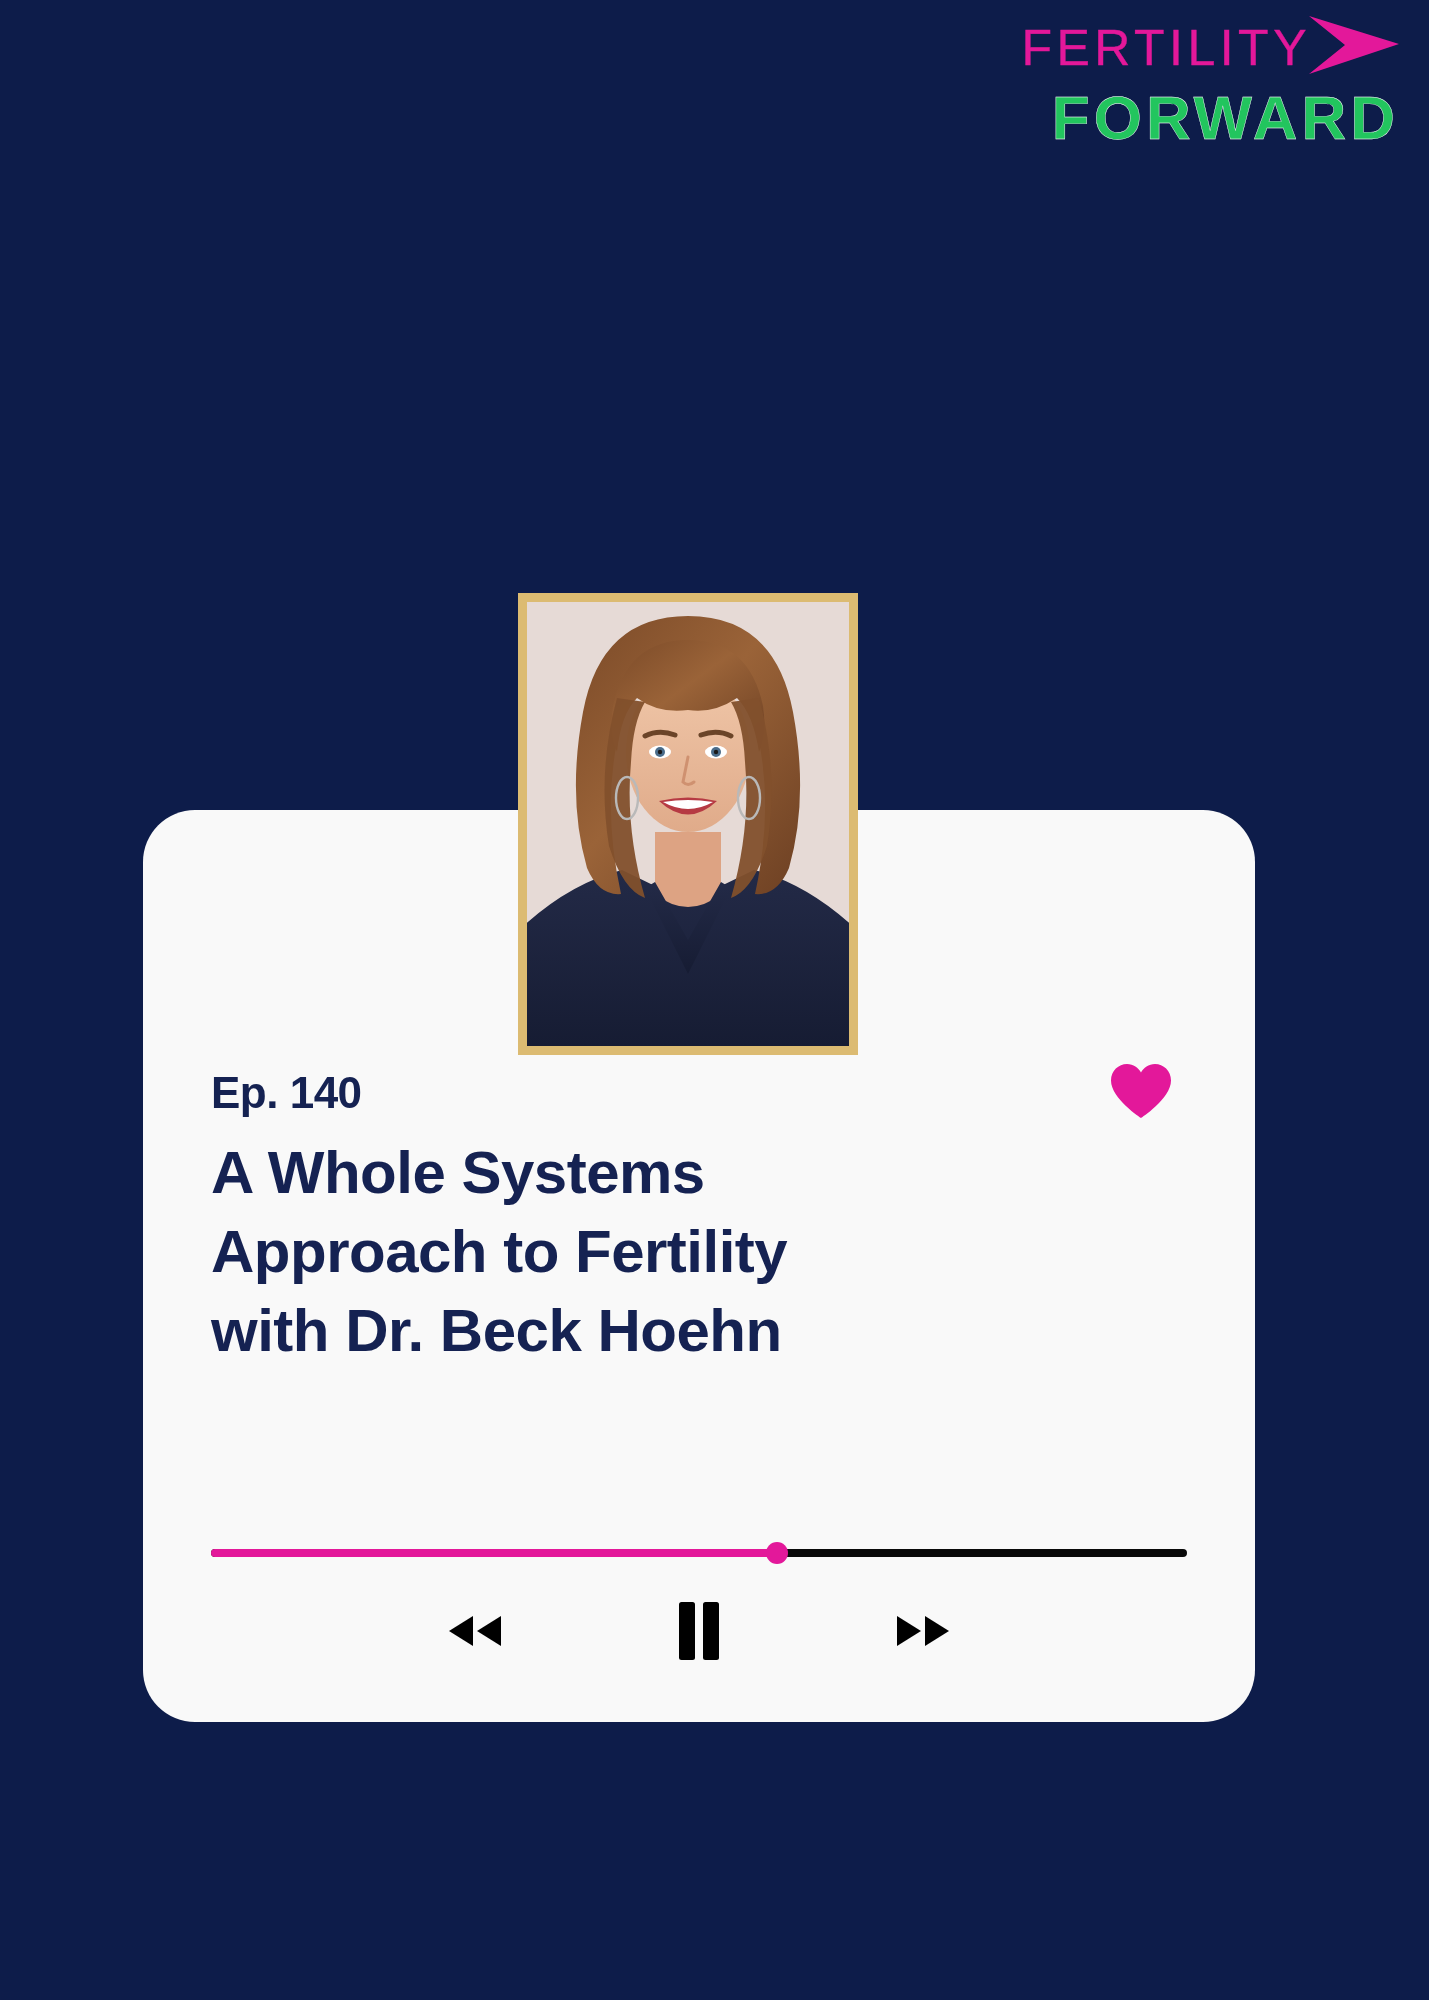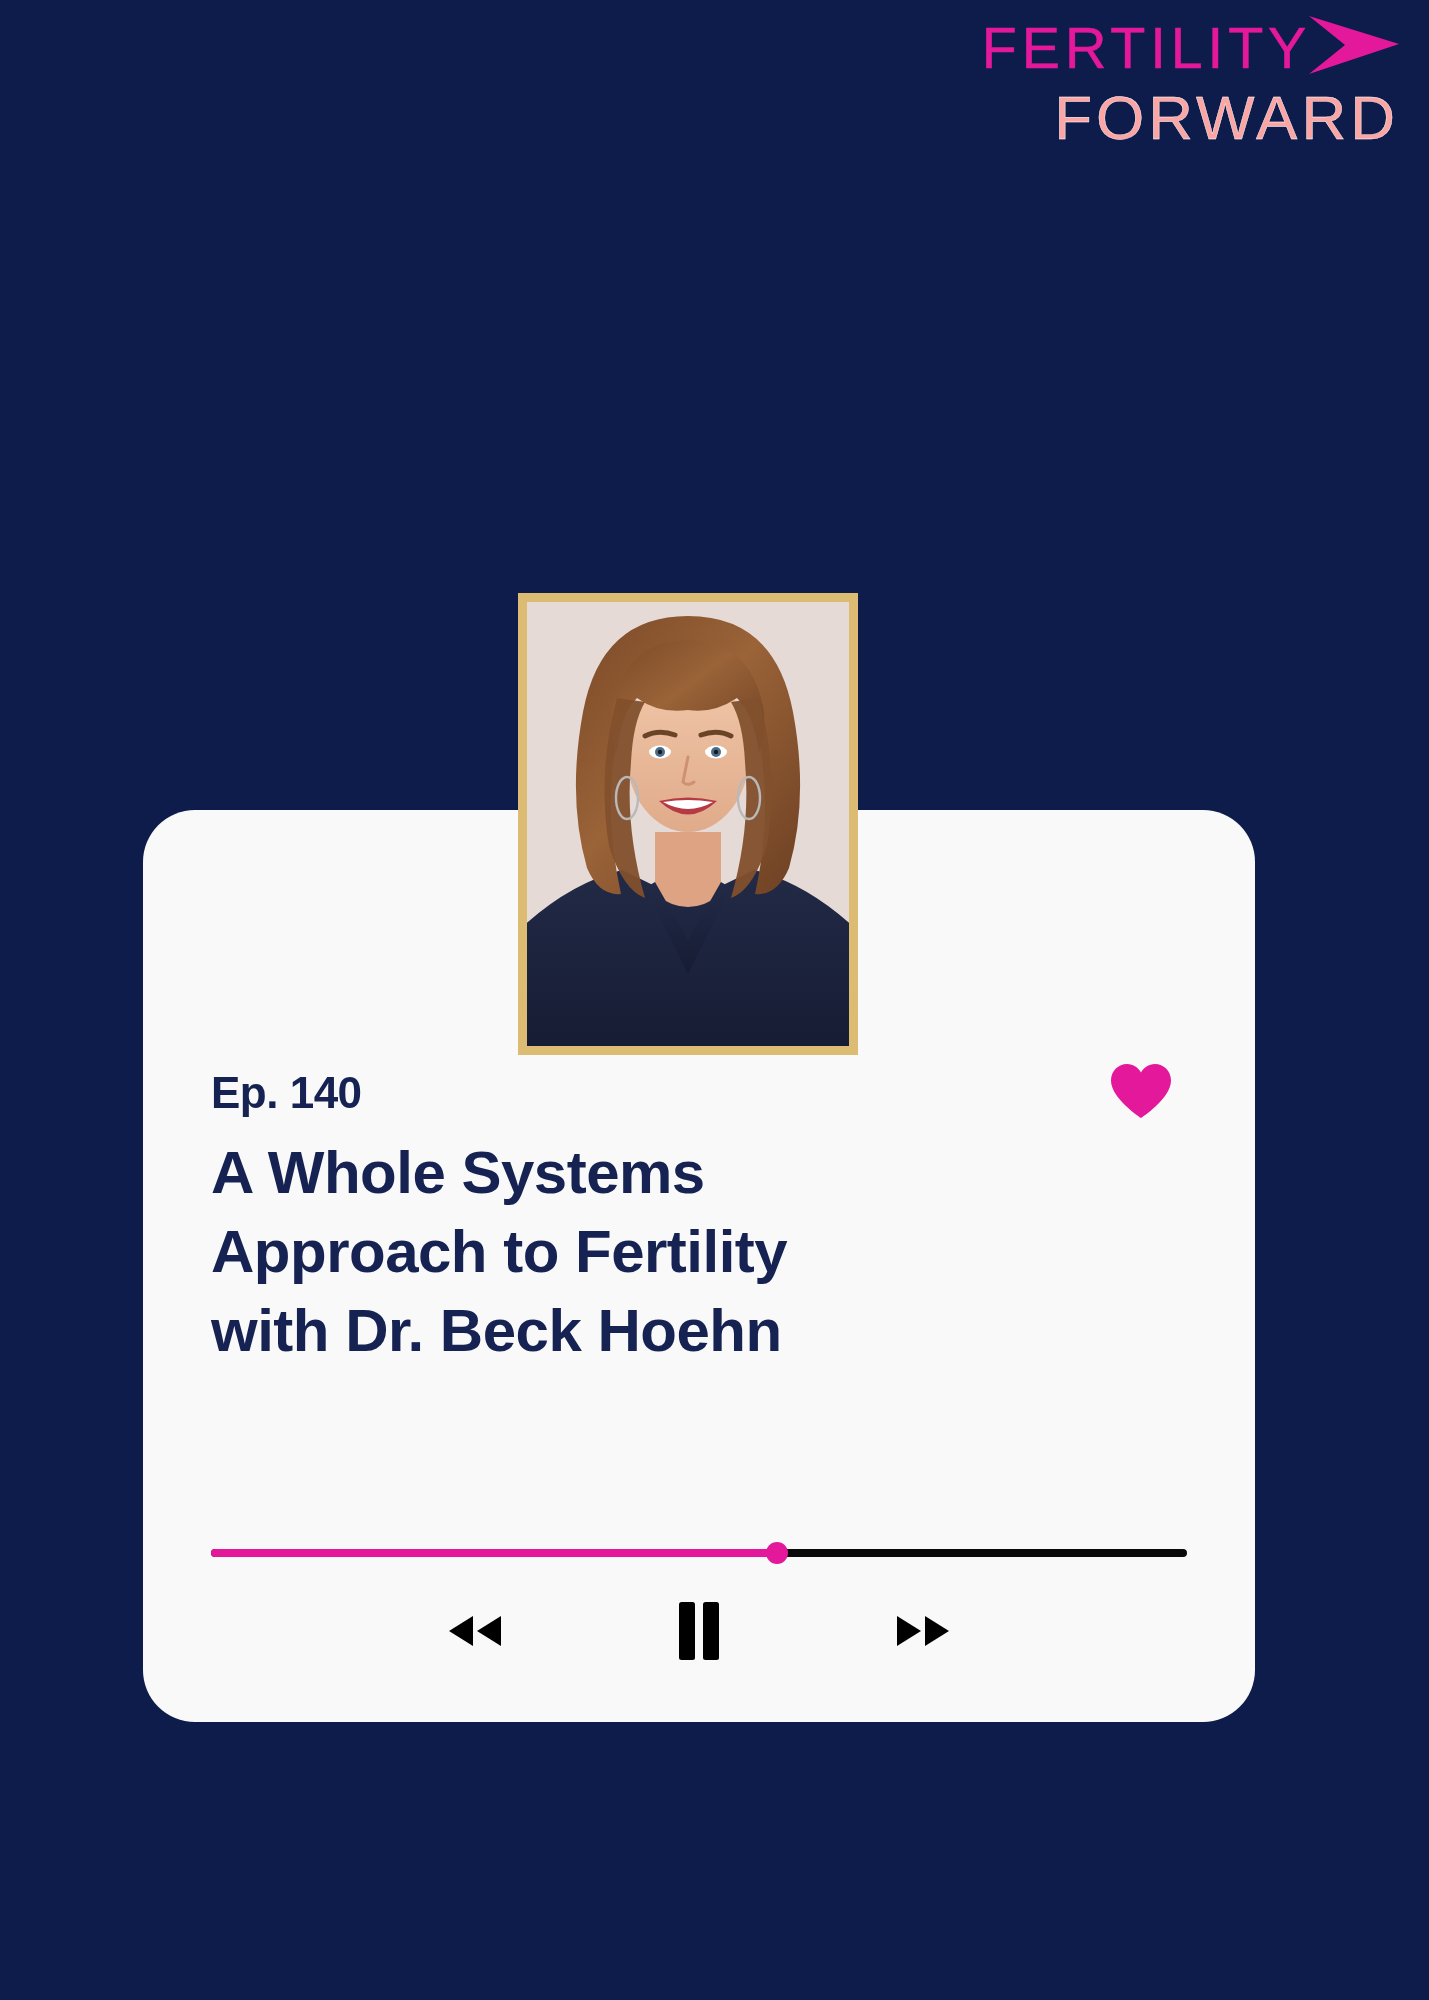--- a/index.html
+++ b/index.html
@@ -26,38 +26,38 @@
     line-height: 1;
   }
   #brand-logo .logo-row-top {
     display: flex;
     align-items: center;
     justify-content: flex-end;
     gap: 0px;
   }
   #brand-logo .brand-fertility {
     font-family: "Liberation Sans", sans-serif;
-    font-size: 58px;
+    font-size: 50px;
     letter-spacing: 4.5px;
     color: #e3189a;
     font-weight: 300;
     -webkit-text-stroke: 0.4px #e3189a;
   }
   #brand-logo .brand-arrow {
     display: block;
     margin-left: -6px;
     margin-bottom: 2px;
   }
   #brand-logo .brand-forward {
     display: block;
     font-family: "Liberation Sans", sans-serif;
     font-size: 62px;
     letter-spacing: 4px;
-    color: #fca5a5;
-    font-weight: 400;
+    color: #22c55e;
+    font-weight: 700;
     margin-top: 6px;
     margin-right: 2px;
     -webkit-text-stroke: 0.4px #ffffff;
   }
 
   
   #guest-portrait-frame {
     position: absolute;
     left: 518px;
     top: 593px;

